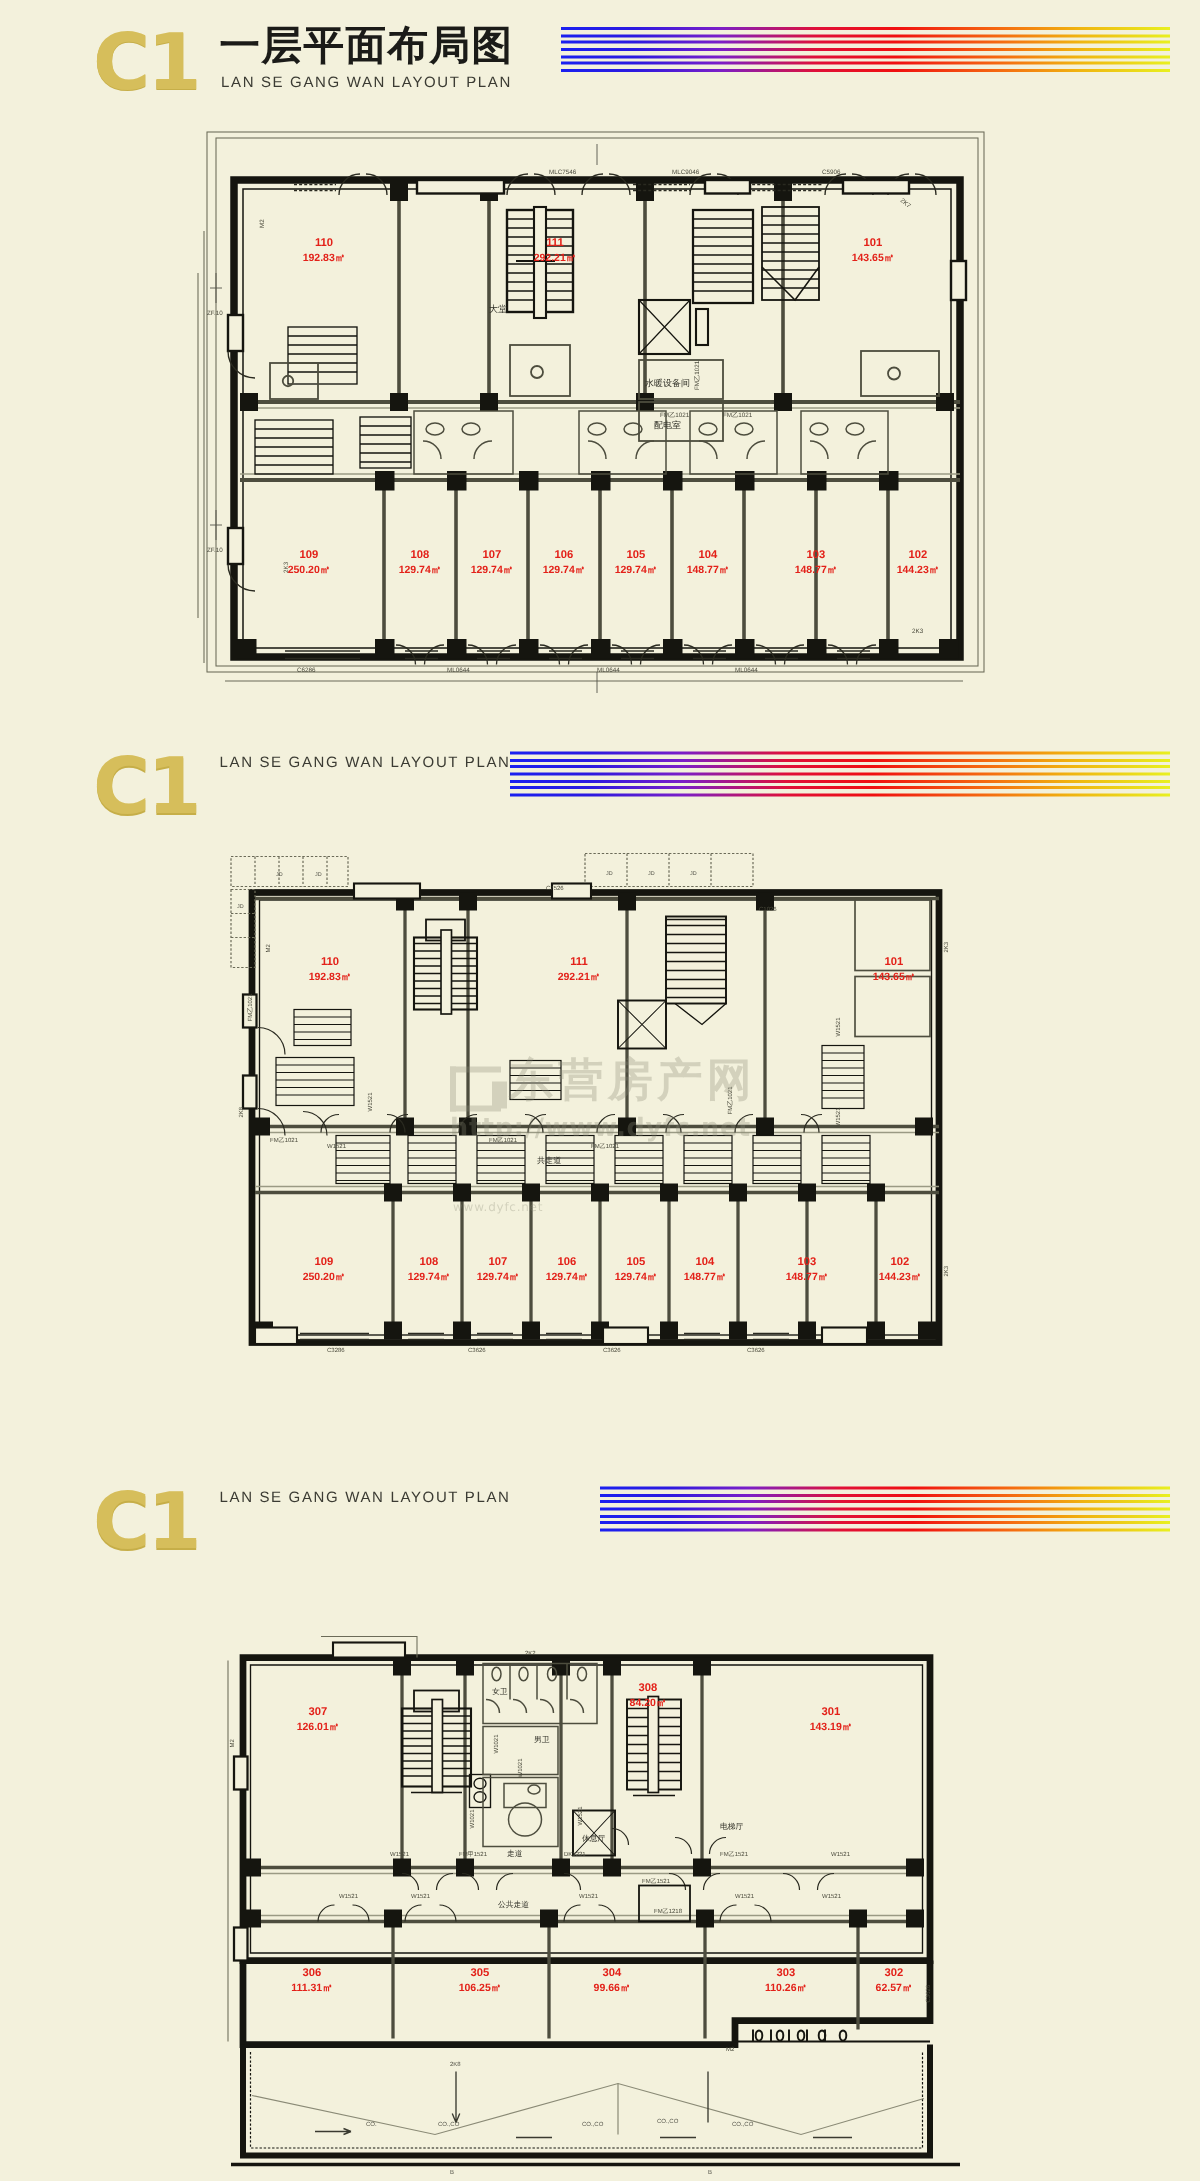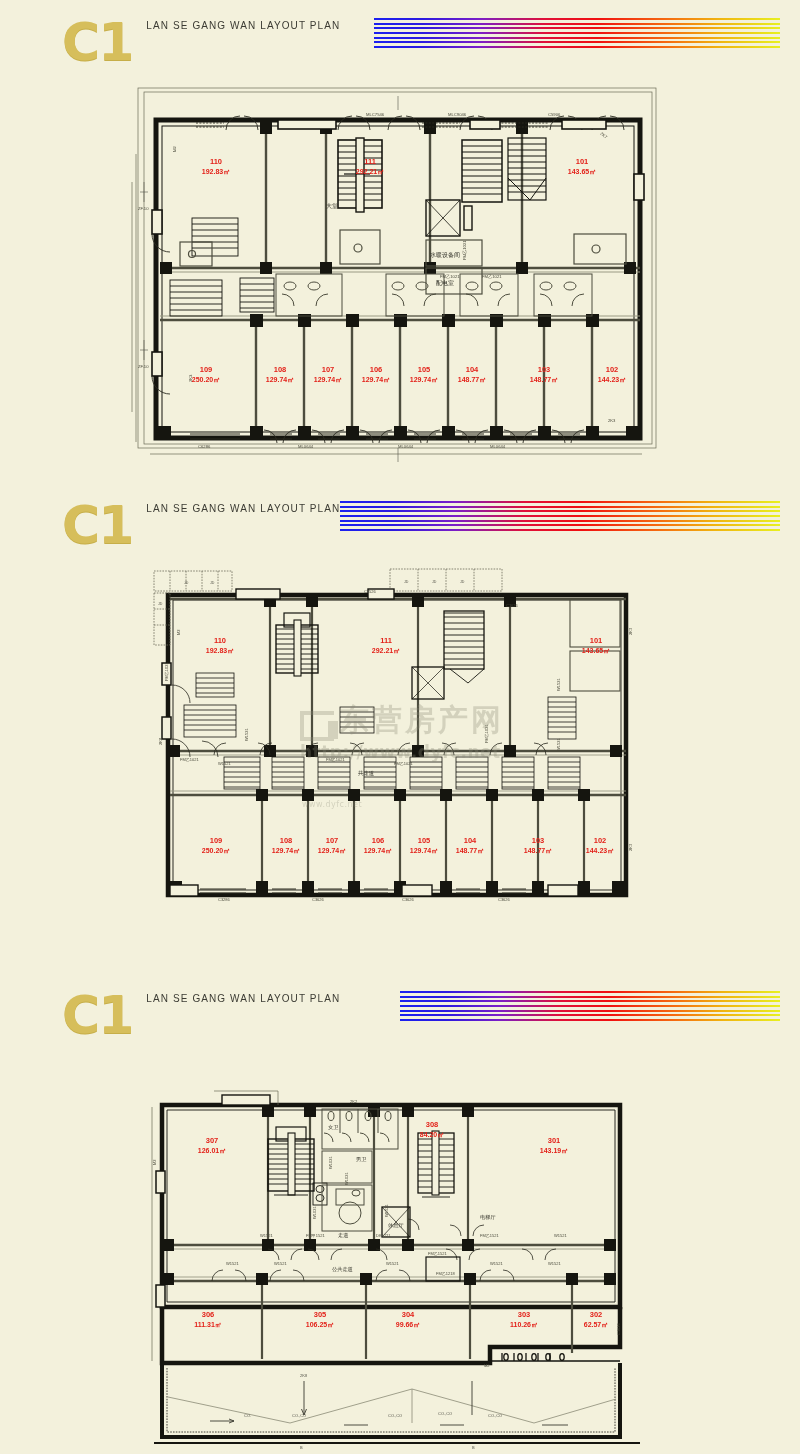--- a/index.html
+++ b/index.html
@@ -110,20 +110,21 @@
   }
 </style>
 </head>
 <body>
 
 <div class="page">
 
   <div class="sec-header" style="top:12px;">
     <div class="logo-c1">C1</div>
     <div class="title-wrap">
+      <div class="title-cn">一层平面布局图</div>
       <div class="title-en">LAN SE GANG WAN LAYOUT  PLAN</div>
     </div>
   </div>
   <div class="grad-bar" style="left:374px; top:18px; width:406px;">
     <i></i>
       <i></i>
       <i></i>
       <i></i>
       <i></i>
       <i></i>

